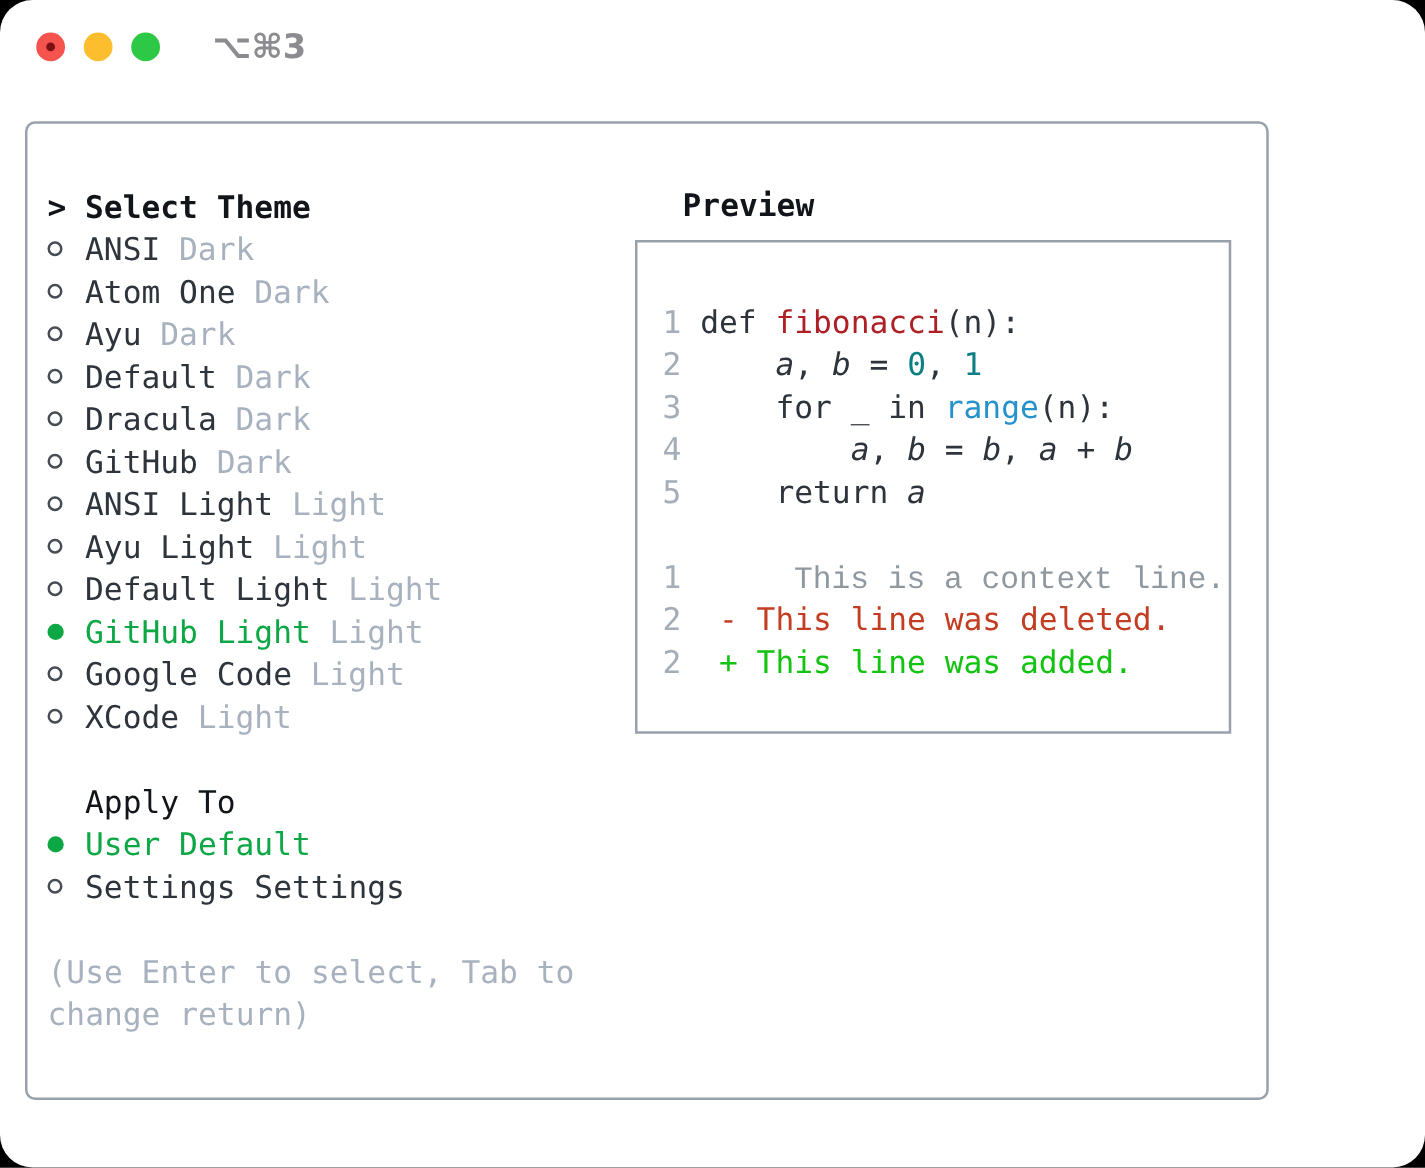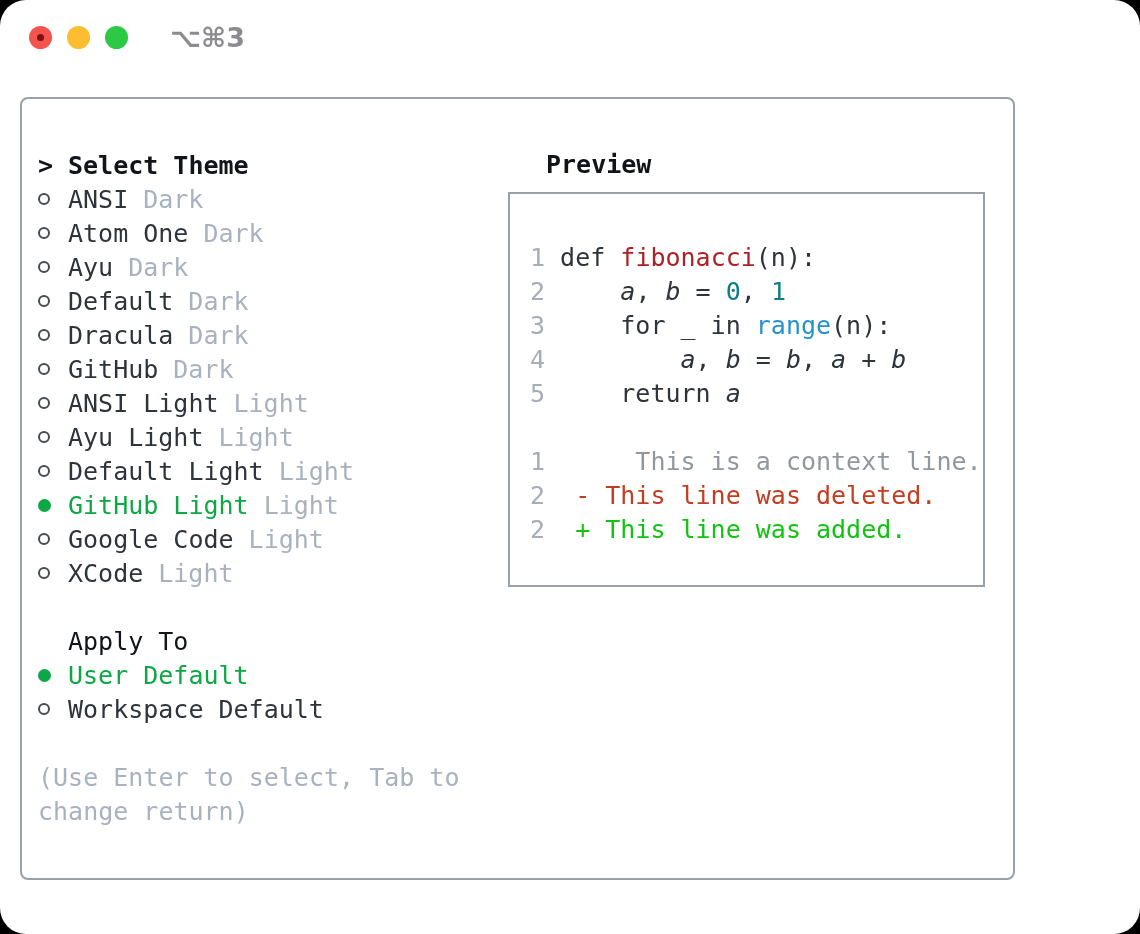--- a/index.html
+++ b/index.html
@@ -48,21 +48,21 @@
   .preview-box{position:absolute;left:508px;top:192px;width:477px;height:395px;
                border:2px solid var(--border-gray);box-sizing:border-box;background:#fff;
                padding:47px 0 0 20px;overflow:hidden;}
   .code-line{height:34px;line-height:34px;font-size:25px;white-space:pre;}
   .lineno{color:var(--lineno-gray);}
   .tok-code{color:var(--text-dark);}
   .tok-func{color:var(--func-red);}
   .tok-num{color:var(--number-teal);}
   .tok-builtin{color:var(--builtin-blue);}
   .tok-var{color:var(--text-dark);font-style:italic;}
-  .tok-context{color:var(--context-gray);}
+  .tok-context{color:var(--context-gray);font-family:Liberation Mono, monospace;}
   .tok-deleted{color:var(--deleted-red);}
   .tok-added{color:var(--added-green);}
 </style>
 </head>
 <body>
 
 <div class="window">
 
   <button class="tl tl-red">
       <span class="tl-dot"></span>
@@ -81,21 +81,21 @@
 
     <div id="theme-list" style="display:contents"><div class="row"><span class="marker"><span class="circle"></span></span><span>ANSI</span><span class="tag">Dark</span></div><div class="row"><span class="marker"><span class="circle"></span></span><span>Atom One</span><span class="tag">Dark</span></div><div class="row"><span class="marker"><span class="circle"></span></span><span>Ayu</span><span class="tag">Dark</span></div><div class="row"><span class="marker"><span class="circle"></span></span><span>Default</span><span class="tag">Dark</span></div><div class="row"><span class="marker"><span class="circle"></span></span><span>Dracula</span><span class="tag">Dark</span></div><div class="row"><span class="marker"><span class="circle"></span></span><span>GitHub</span><span class="tag">Dark</span></div><div class="row"><span class="marker"><span class="circle"></span></span><span>ANSI Light</span><span class="tag">Light</span></div><div class="row"><span class="marker"><span class="circle"></span></span><span>Ayu Light</span><span class="tag">Light</span></div><div class="row"><span class="marker"><span class="circle"></span></span><span>Default Light</span><span class="tag">Light</span></div><div class="row"><span class="marker"><span class="dot"></span></span><span class="sel-name">GitHub Light</span><span class="tag">Light</span></div><div class="row"><span class="marker"><span class="circle"></span></span><span>Google Code</span><span class="tag">Light</span></div><div class="row"><span class="marker"><span class="circle"></span></span><span>XCode</span><span class="tag">Light</span></div></div>
 
     <div class="row"></div>
 
     <div class="row">
       <span class="marker"></span>
       <span class="apply-label">Apply To</span>
     </div>
 
-    <div id="apply-list" style="display:contents"><div class="row"><span class="marker"><span class="dot"></span></span><span class="sel-name">User Default</span></div><div class="row"><span class="marker"><span class="circle"></span></span><span>Workspace Default</span></div></div>
+    <div id="apply-list" style="display:contents"><div class="row"><span class="marker"><span class="dot"></span></span><span class="sel-name">User Default</span></div><div class="row"><span class="marker"><span class="circle"></span></span><span>Settings Settings</span></div></div>
 
     <div class="row"></div>
 
     <div class="row hint">(Use Enter to select, Tab to</div>
     <div class="row hint">change return)</div>
   </div>
 
   <div class="preview-title">Preview</div>
 
   <div class="preview-box">

